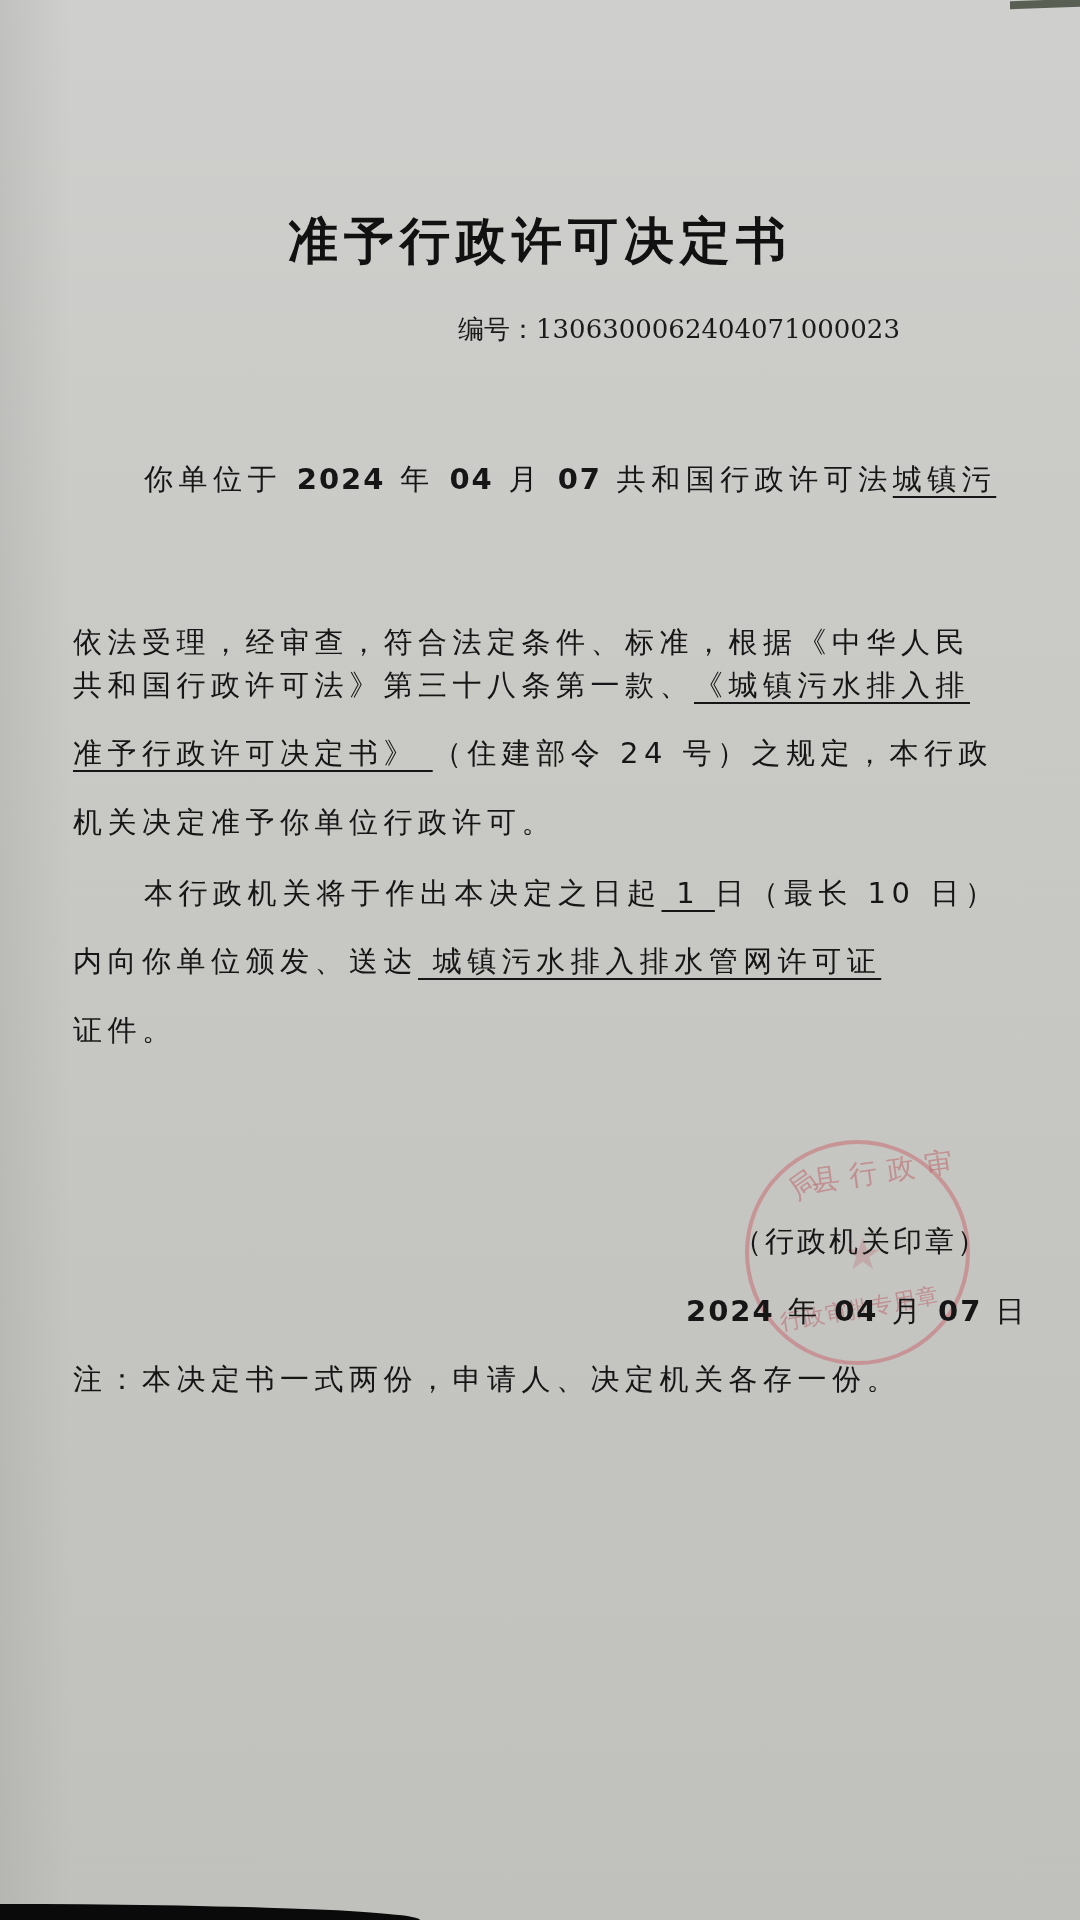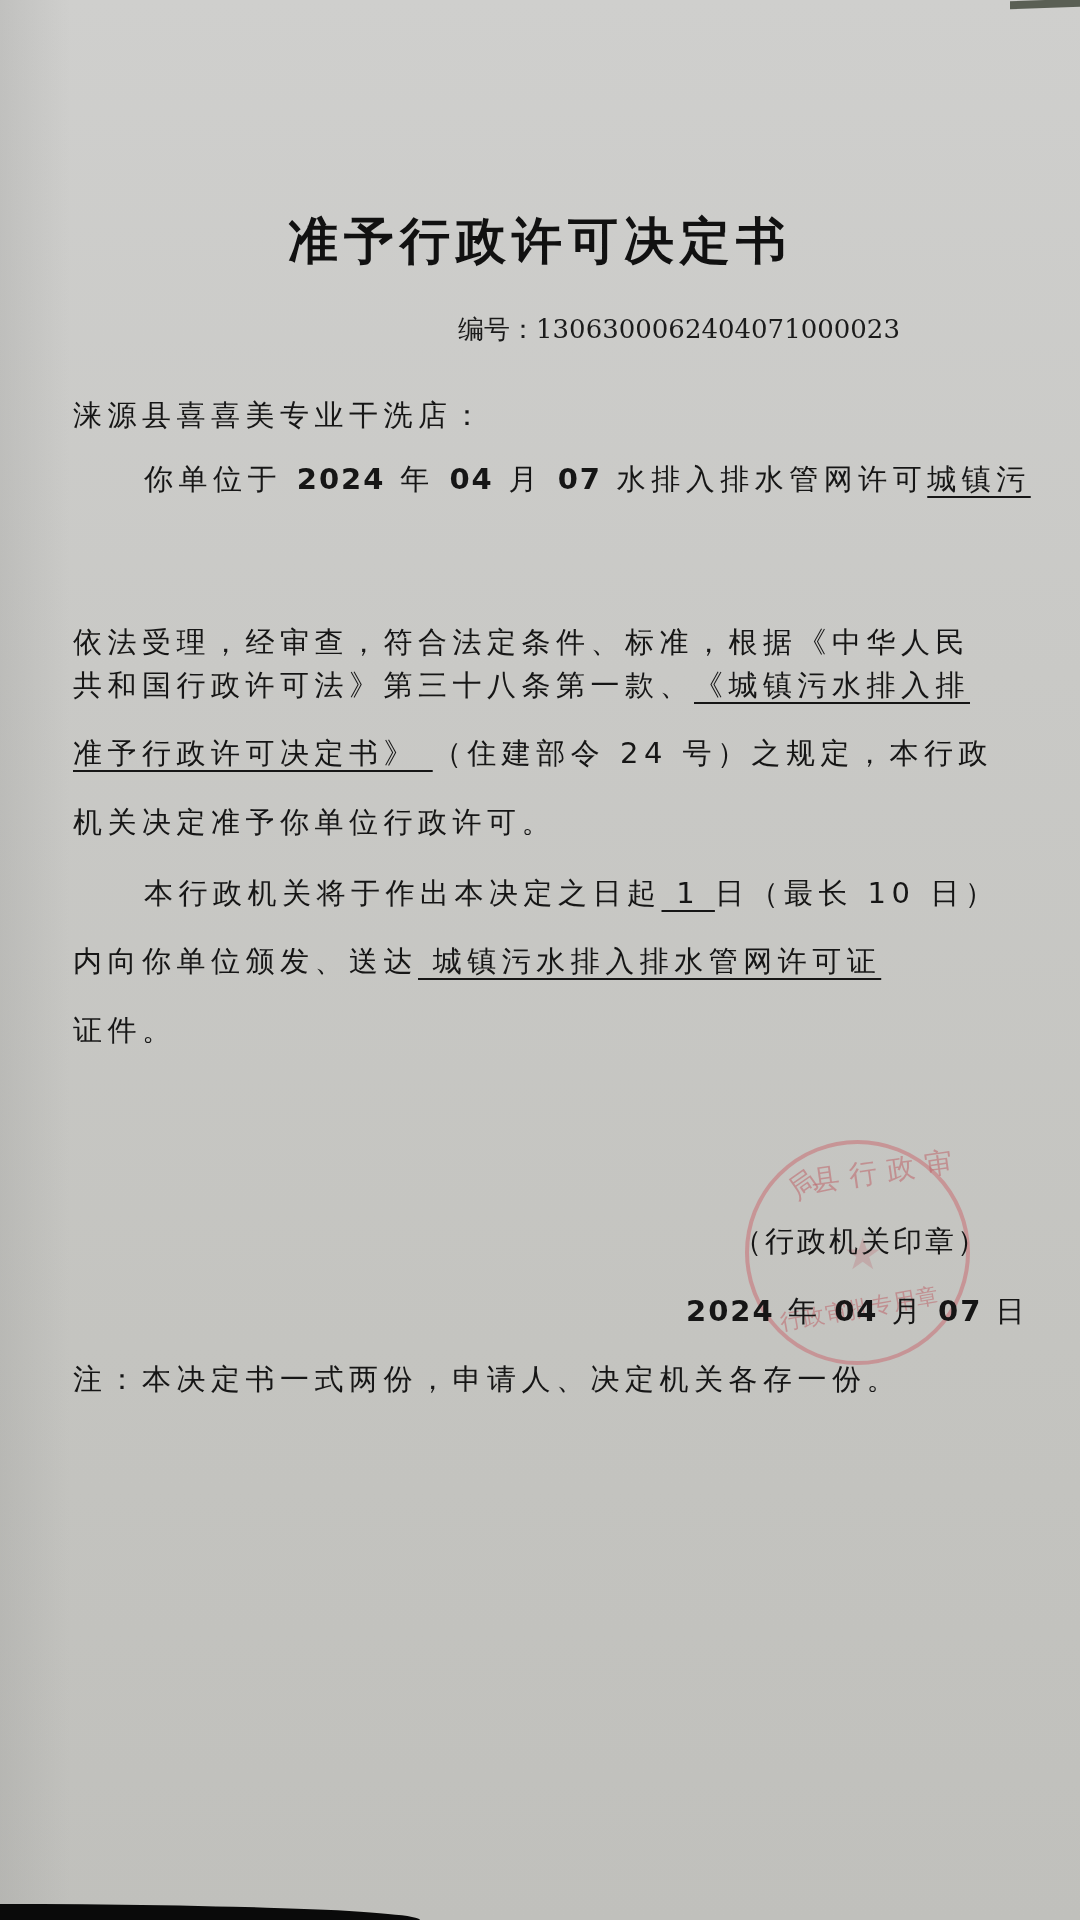--- a/index.html
+++ b/index.html
@@ -60,24 +60,23 @@
 <div class="page">
   <div class="shade-left"></div>
   <div class="corner-top"></div>
 
   <div class="title">准予行政许可决定书</div>
 
   <div class="docno">
     <span>编号：</span><span class="no">13063000624040710000​23</span>
   </div>
 
-  <div class="line" style="top:396px">涞源县喜喜美专业干洗店：</div>
 
   <div class="line indent" style="top:460px">
-    <span>你单位于 </span><span class="num">2024</span><span> 年 </span><span class="num">04</span><span> 月 </span><span class="num">07</span><span> 水排入排水管网许可</span><span class="u">城镇污</span>
+    <span>你单位于 </span><span class="num">2024</span><span> 年 </span><span class="num">04</span><span> 月 </span><span class="num">07</span><span> 共和国行政许可法</span><span class="u">城镇污</span>
   </div>
   <div class="line" style="top:623px">依法受理，经审查，符合法定条件、标准，根据《中华人民</div>
   <div class="line" style="top:666px">
     <span>共和国行政许可法》第三十八条第一款、</span><span class="u">《城镇污水排入排</span>
   </div>
   <div class="line" style="top:734px">
     <span class="u">准予行政许可决定书》 </span><span>（住建部令 24 号）之规定，本行政</span>
   </div>
   <div class="line" style="top:803px">机关决定准予你单位行政许可。</div>
 

